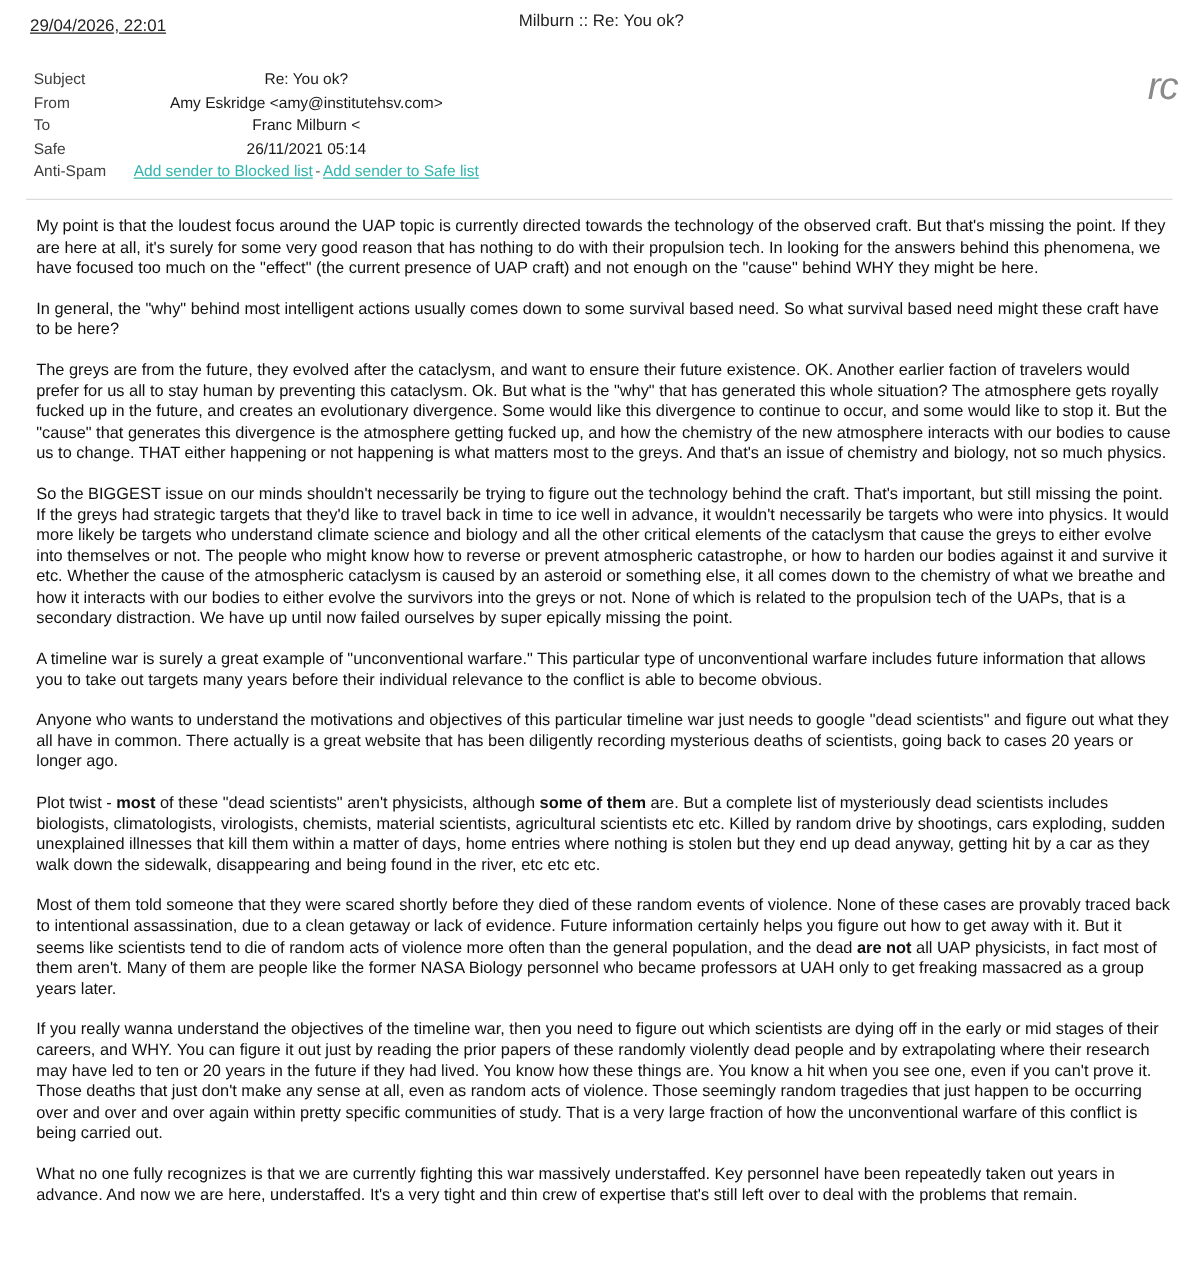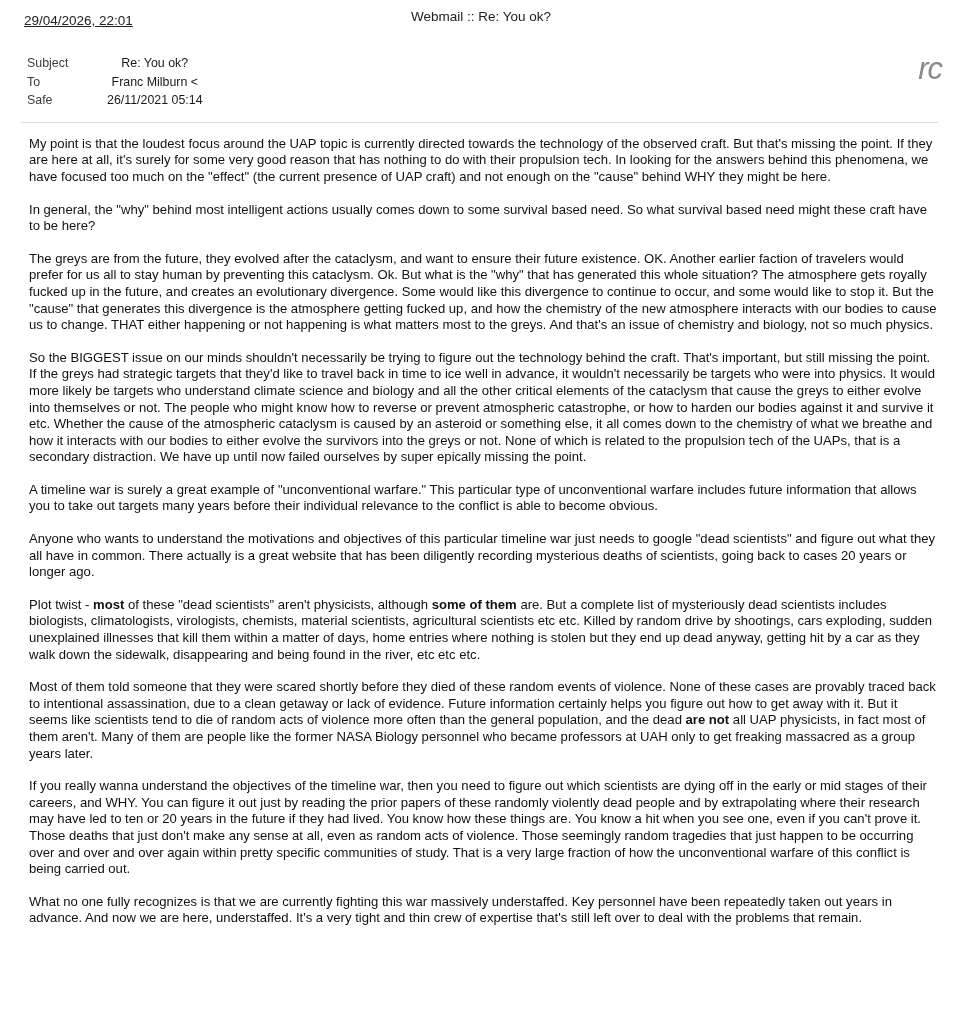--- a/index.html
+++ b/index.html
@@ -119,39 +119,49 @@
   .msg-body b {
     font-weight: bold;
     margin-top: 44px;
   }
 </style>
 </head>
 <body>
 
 <div class="print-header">
   <span class="ph-date">29/04/2026, 22:01</span>
-  <span class="ph-title">Webmail :: Re: You ok?</span>
+  <span class="ph-title">Milburn :: Re: You ok?</span>
 </div>
 
 <div class="brand-mark">rc</div>
 
 <div class="msg-wrap">
   <table class="msg-meta">
     <tbody>
       <tr>
         <td class="k">Subject</td>
         <td class="v">Re: You ok?</td>
       </tr>
       <tr>
+        <td class="k">From</td>
+        <td class="v">Amy Eskridge &lt;amy@institutehsv.com&gt;</td>
+      </tr>
+      <tr>
         <td class="k">To</td>
         <td class="v">Franc Milburn &lt;</td>
       </tr>
       <tr>
         <td class="k">Safe</td>
         <td class="v">26/11/2021 05:14</td>
+      </tr>
+      <tr>
+        <td class="k">Anti-Spam</td>
+        <td class="v">
+          <span class="spam-link">Add sender to Blocked list</span><span class="spam-sep">-</span><span class="spam-link">Add sender to Safe list</span>
+        </td>
       </tr>
     </tbody>
   </table>
 </div>
 
 <hr class="msg-divider">
 
 <div class="msg-body" id="message-body">
     <p><span>My point is that the loudest focus around the UAP topic is currently directed towards the technology of the observed craft. But that's missing the point. If they are here at all, it's surely for some very good reason that has nothing to do with their propulsion tech. In looking for the answers behind this phenomena, we have focused too much on the "effect" (the current presence of UAP craft) and not enough on the "cause" behind WHY they might be here.</span></p>
     <p><span>In general, the "why" behind most intelligent actions usually comes down to some survival based need. So what survival based need might these craft have to be here?</span></p>

